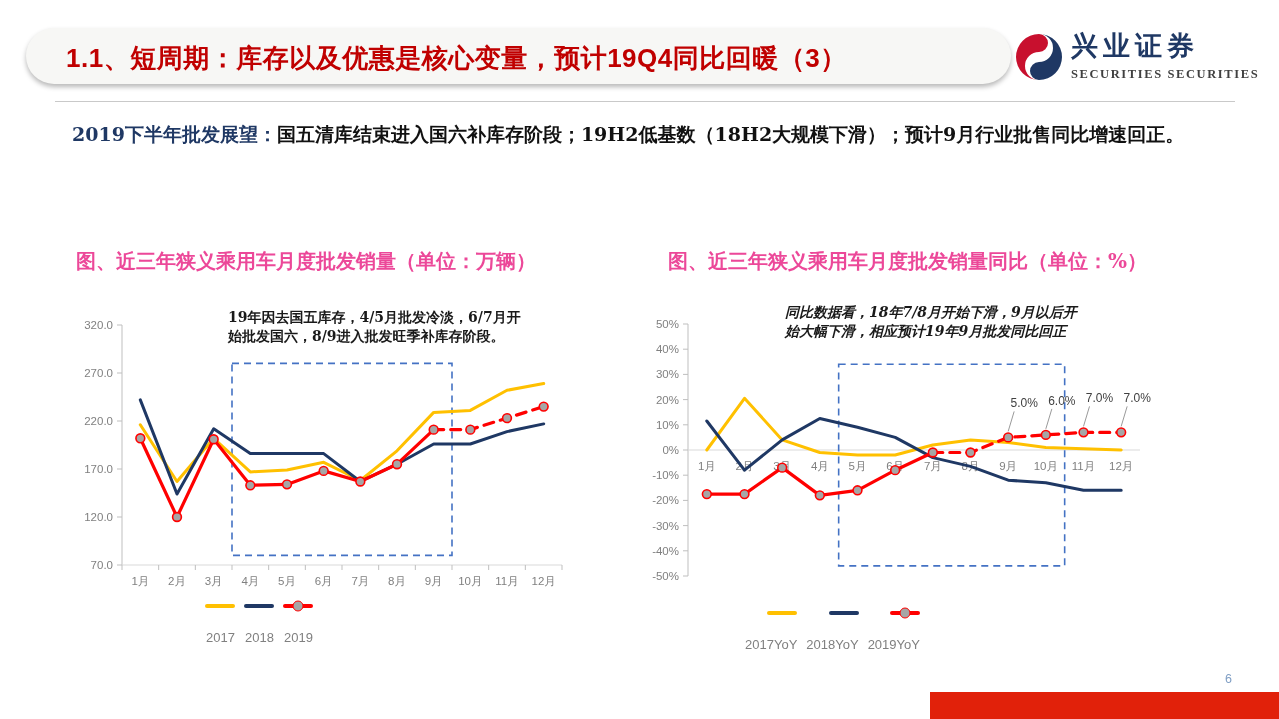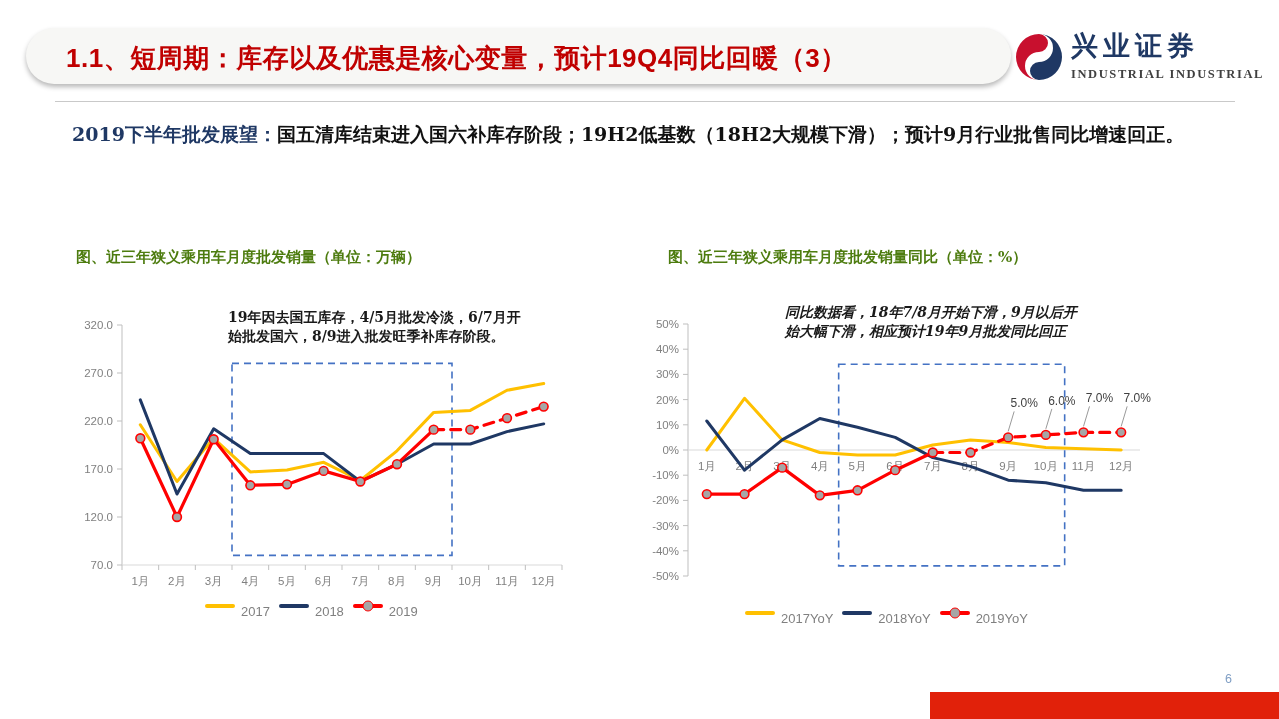--- a/index.html
+++ b/index.html
@@ -35,21 +35,21 @@
   
   .lead{
     position:absolute;left:72px;top:118px;width:1175px;
     font-size:19px;line-height:33px;color:#111111;font-weight:bold;
     font-family:"DejaVu Serif","Liberation Serif",serif;
   }
   .lead .hl{color:#1f3864;}
 
   
   .chart-heading{
-    position:absolute;font-size:15px;font-weight:bold;color:#4d7c0f;
+    position:absolute;font-size:20px;font-weight:bold;color:#ec4899;
     font-family:"DejaVu Serif","Liberation Serif",serif;white-space:nowrap;text-align:right;
   }
   #heading-left{left:76px;top:248px;}
   #heading-right{left:648px;top:248px;margin-left:20px;}
 
   
   .chart{position:absolute;}
   #chart-left{left:76px;top:300px;width:500px;height:330px;}
   #chart-right{left:640px;top:300px;width:520px;height:340px;}
   .chart svg{display:block;}
@@ -65,21 +65,21 @@
     position:absolute;font-size:14px;line-height:19px;color:#1a1a1a;
     font-family:"DejaVu Serif","Liberation Serif",serif;font-weight:bold;
   }
   #annot-left{left:228px;top:308px;width:300px;}
   #annot-right{left:785px;top:303px;width:300px;font-style:italic;}
 
   
   .legend{position:absolute;display:flex;align-items:center;gap:9px;}
   #legend-left{left:205px;top:604px;}
   #legend-right{left:745px;top:611px;}
-  .lg-item{display:flex;align-items:flex-start;gap:6px;}
+  .lg-item{display:flex;align-items:flex-end;gap:22px;flex-direction:column;}
   .lg-swatch{width:30px;height:4px;border-radius:2px;position:relative;}
   .lg-dot{
     position:absolute;left:50%;top:50%;transform:translate(-50%,-50%);
     width:9px;height:9px;border-radius:50%;background:#a6a6a6;border:1.4px solid #ff0000;
   }
   .lg-text{font-size:13px;color:#808080;font-family:"Liberation Sans",sans-serif;}
 
   
   .page-num{
     position:absolute;left:1225px;top:672px;font-size:12.5px;color:#7f9ec4;
@@ -94,21 +94,21 @@
 <div class="title-text">1.1、短周期：库存以及优惠是核心变量，预计19Q4同比回暖（3）</div>
 
 <div class="logo-wrap">
   <span class="logo-mark">
     <svg width="52" height="52" viewBox="0 0 52 52">
       <path d="M26 3 A23 23 0 1 0 26 49 A14 14 0 0 1 26 21 A9 9 0 0 0 26 3 Z" fill="#c8102e"></path>
       <path d="M26 49 A23 23 0 1 0 26 3 A14 14 0 0 1 26 31 A9 9 0 0 0 26 49 Z" fill="#1f3864"></path>
     </svg>
   </span>
   <span class="logo-cn">兴业证券</span>
-  <span class="logo-en">INDUSTRIAL INDUSTRIAL</span>
+  <span class="logo-en">SECURITIES SECURITIES</span>
 </div>
 
 <div class="hrule"></div>
 
 <div class="lead">
   <span class="hl">2019下半年批发展望：</span><span>国五清库结束进入国六补库存阶段；19H2低基数（18H2大规模下滑）；预计9月行业批售同比增速回正。</span>
 </div>
 
 <div class="chart-heading" id="heading-left">图、近三年狭义乘用车月度批发销量（单位：万辆）</div>
 <div class="chart-heading" id="heading-right">图、近三年狭义乘用车月度批发销量同比（单位：%）</div>

